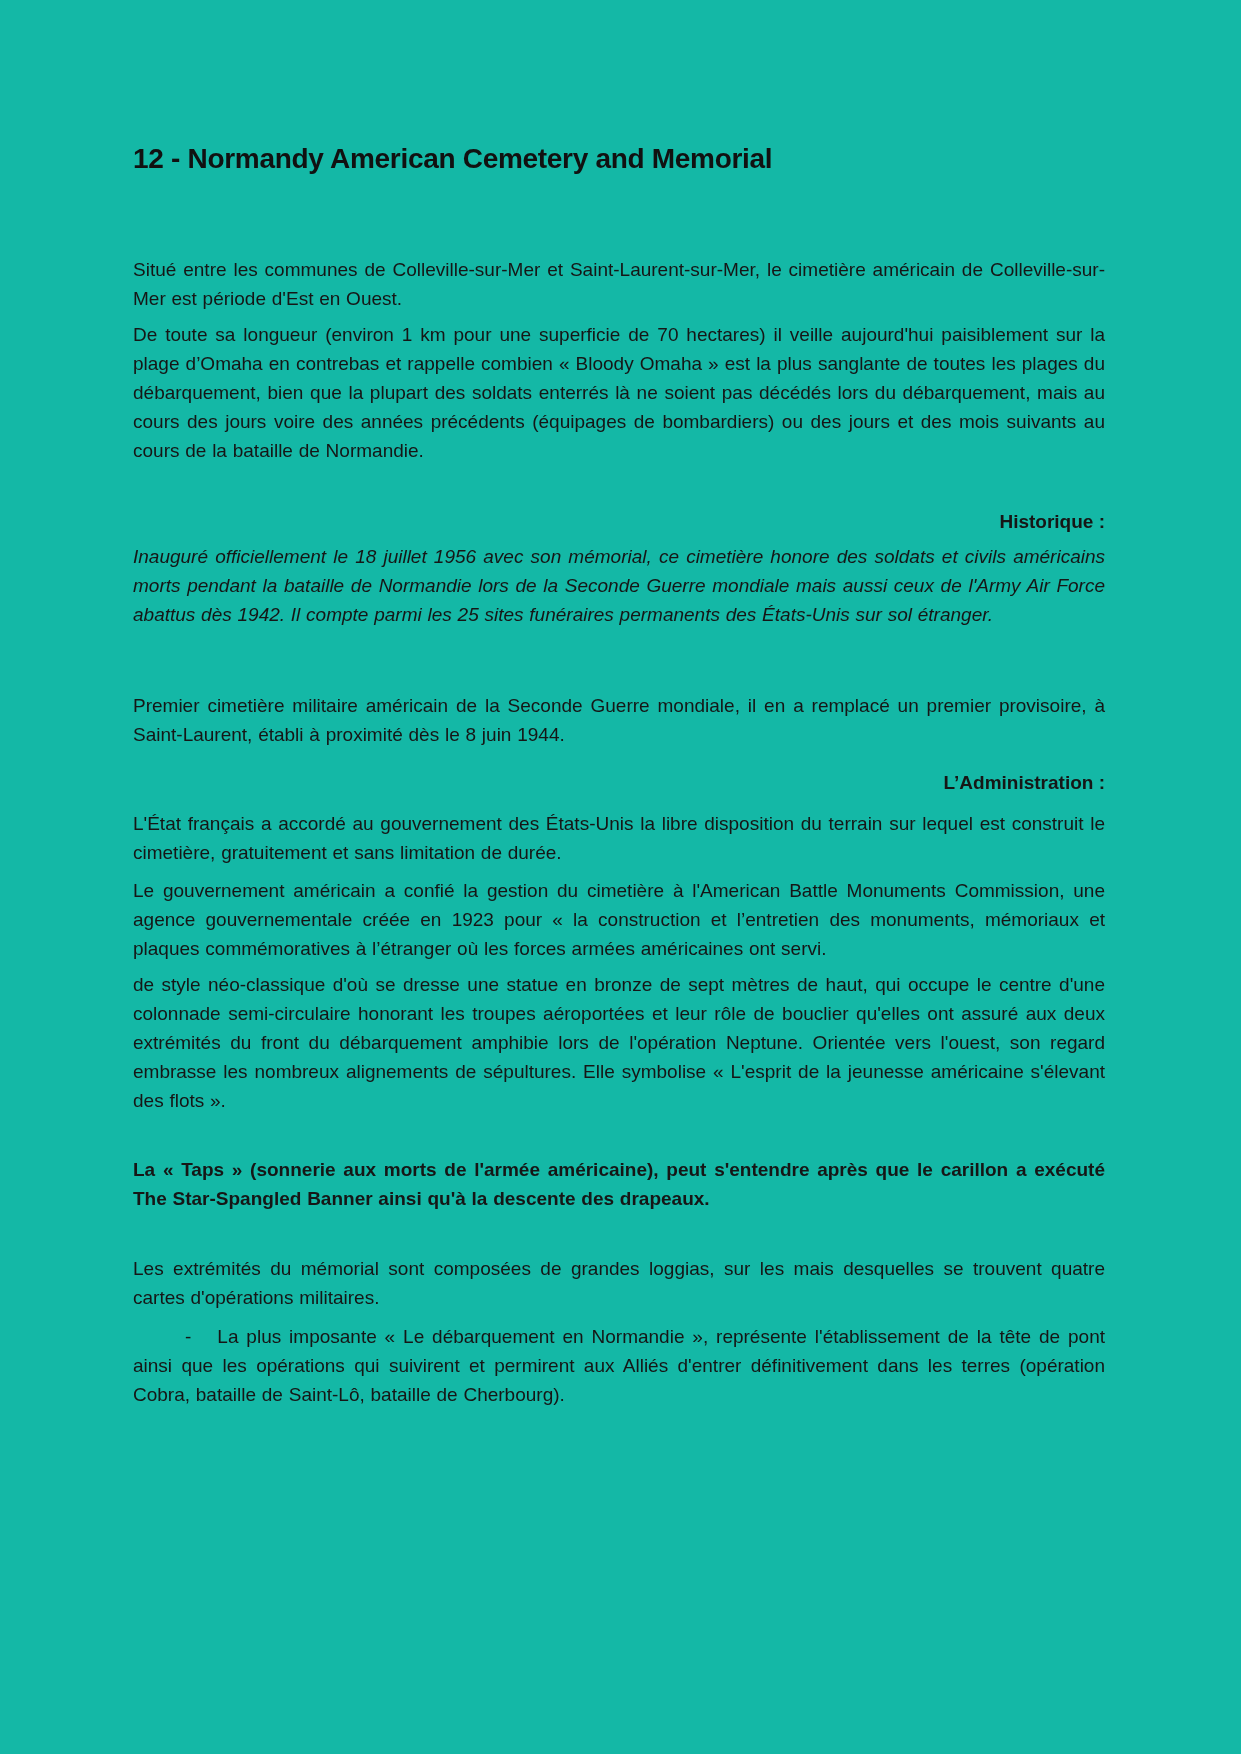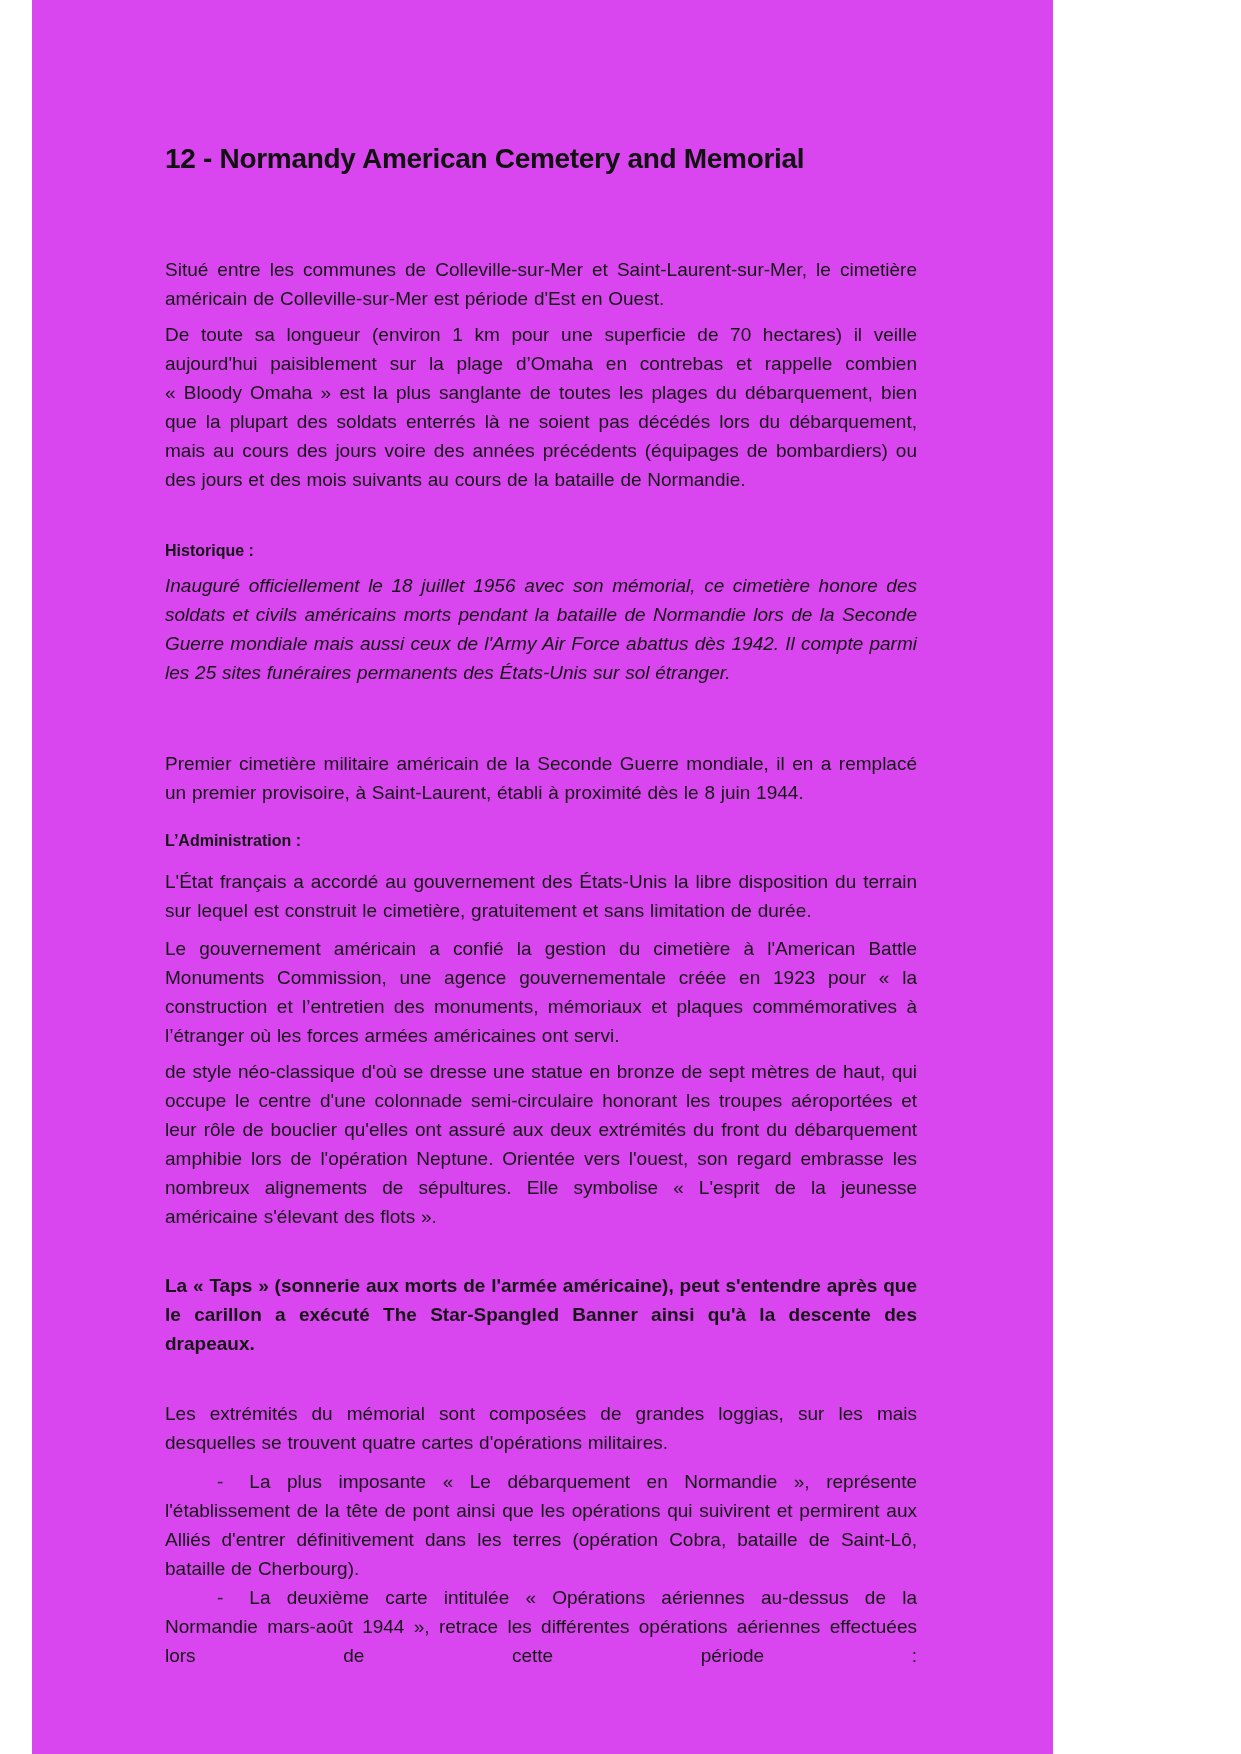--- a/index.html
+++ b/index.html
@@ -2,51 +2,50 @@
 <html lang="fr"><head>
 <meta charset="utf-8">
 <style>
   html, body {
     margin: 0;
     padding: 0;
     background: #ffffff;
   }
   .page {
     position: relative;
-    width: 1021px;
+    width: 1241px;
     height: 1754px;
-    background: #d946ef;
+    background: #14b8a6;
     overflow: hidden;
     font-family: "Liberation Sans", sans-serif;
     color: #161616;
-    margin-left: 32px;
   }
   .content {
     padding: 140px 136px 0 133px; 
   }
   .doc-title {
     margin: 0;
     font-size: 28px;
     line-height: 38px;
     font-weight: bold;
     letter-spacing: -0.3px;
     color: #111111;
   }
   p { margin: 0; }
   .body {
     font-size: 19px;
     line-height: 29px;
     text-align: justify;
     word-spacing: 0.5px;
   }
   .heading {
-    font-size: 16px;
+    font-size: 19px;
     line-height: 29px;
     font-weight: bold;
-    text-align: left;
+    text-align: right;
   }
   
   .m-intro1   { margin-top: 77px; }
   .m-intro2   { margin-top: 7px;  }
   .h-historique { margin-top: 42px; }
   .m-hist1    { margin-top: 6px; font-style: italic;  }
   .m-hist2    { margin-top: 62px; }
   .h-admin    { margin-top: 19px; }
   .m-admin1   { margin-top: 12px; }
   .m-admin2   { margin-top: 9px;  }
@@ -91,16 +90,15 @@
 
 
     <p class="body m-mem1">de style néo-classique d'où se dresse une statue en bronze de sept mètres de haut, qui occupe le centre d'une colonnade semi-circulaire honorant les troupes aéroportées et leur rôle de bouclier qu'elles ont assuré aux deux extrémités du front du débarquement amphibie lors de l'opération Neptune. Orientée vers l'ouest, son regard embrasse les nombreux alignements de sépultures. Elle symbolise «&nbsp;L'esprit de la jeunesse américaine s'élevant des flots&nbsp;».</p>
 
     <p class="body m-mem2">La «&nbsp;Taps&nbsp;» (sonnerie aux morts de l'armée américaine), peut s'entendre après que le carillon a exécuté The Star-Spangled Banner ainsi qu'à la descente des drapeaux.</p>
 
     <p class="body m-mem3">Les extrémités du mémorial sont composées de grandes loggias, sur les mais desquelles se trouvent quatre cartes d'opérations militaires.</p>
 
     <p class="body bullet m-bullet1"><span class="dash">-</span><span>La plus imposante «&nbsp;Le débarquement en Normandie&nbsp;», représente l'établissement de la tête de pont ainsi que les opérations qui suivirent et permirent aux Alliés d'entrer définitivement dans les terres (opération Cobra, bataille de Saint-Lô, bataille de Cherbourg).</span></p>
 
-    <p class="body bullet justify-last m-bullet2"><span class="dash">-</span><span>La deuxième carte intitulée «&nbsp;Opérations aériennes au-dessus de la Normandie mars-août 1944&nbsp;», retrace les différentes opérations aériennes effectuées lors de cette période&nbsp;:</span></p>
 
   </div>
 </div>
 
 </body></html>

